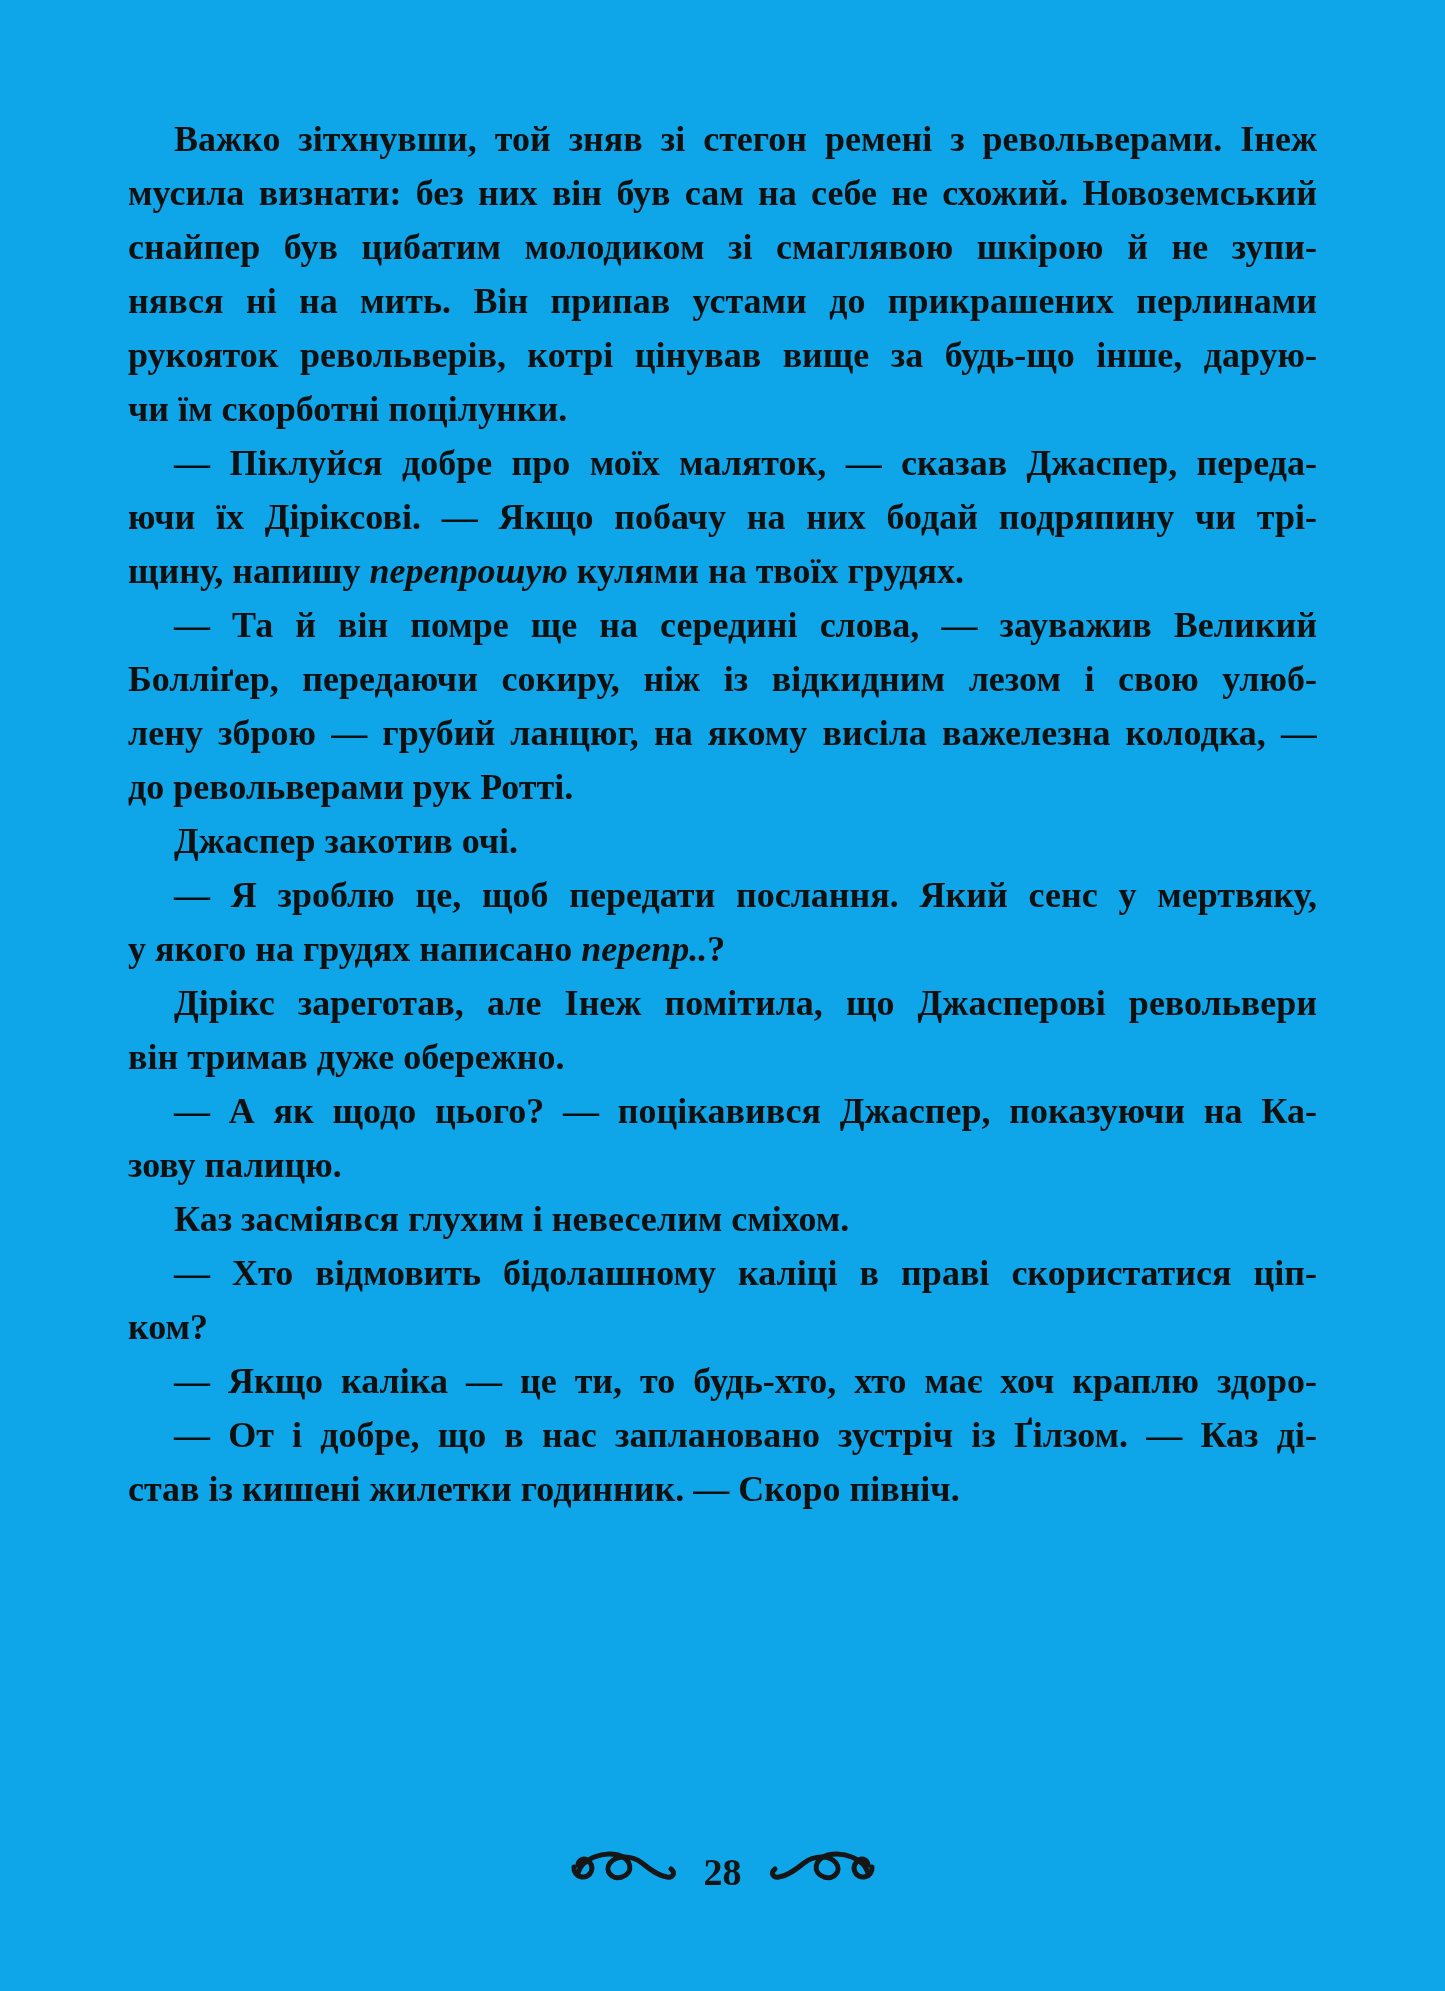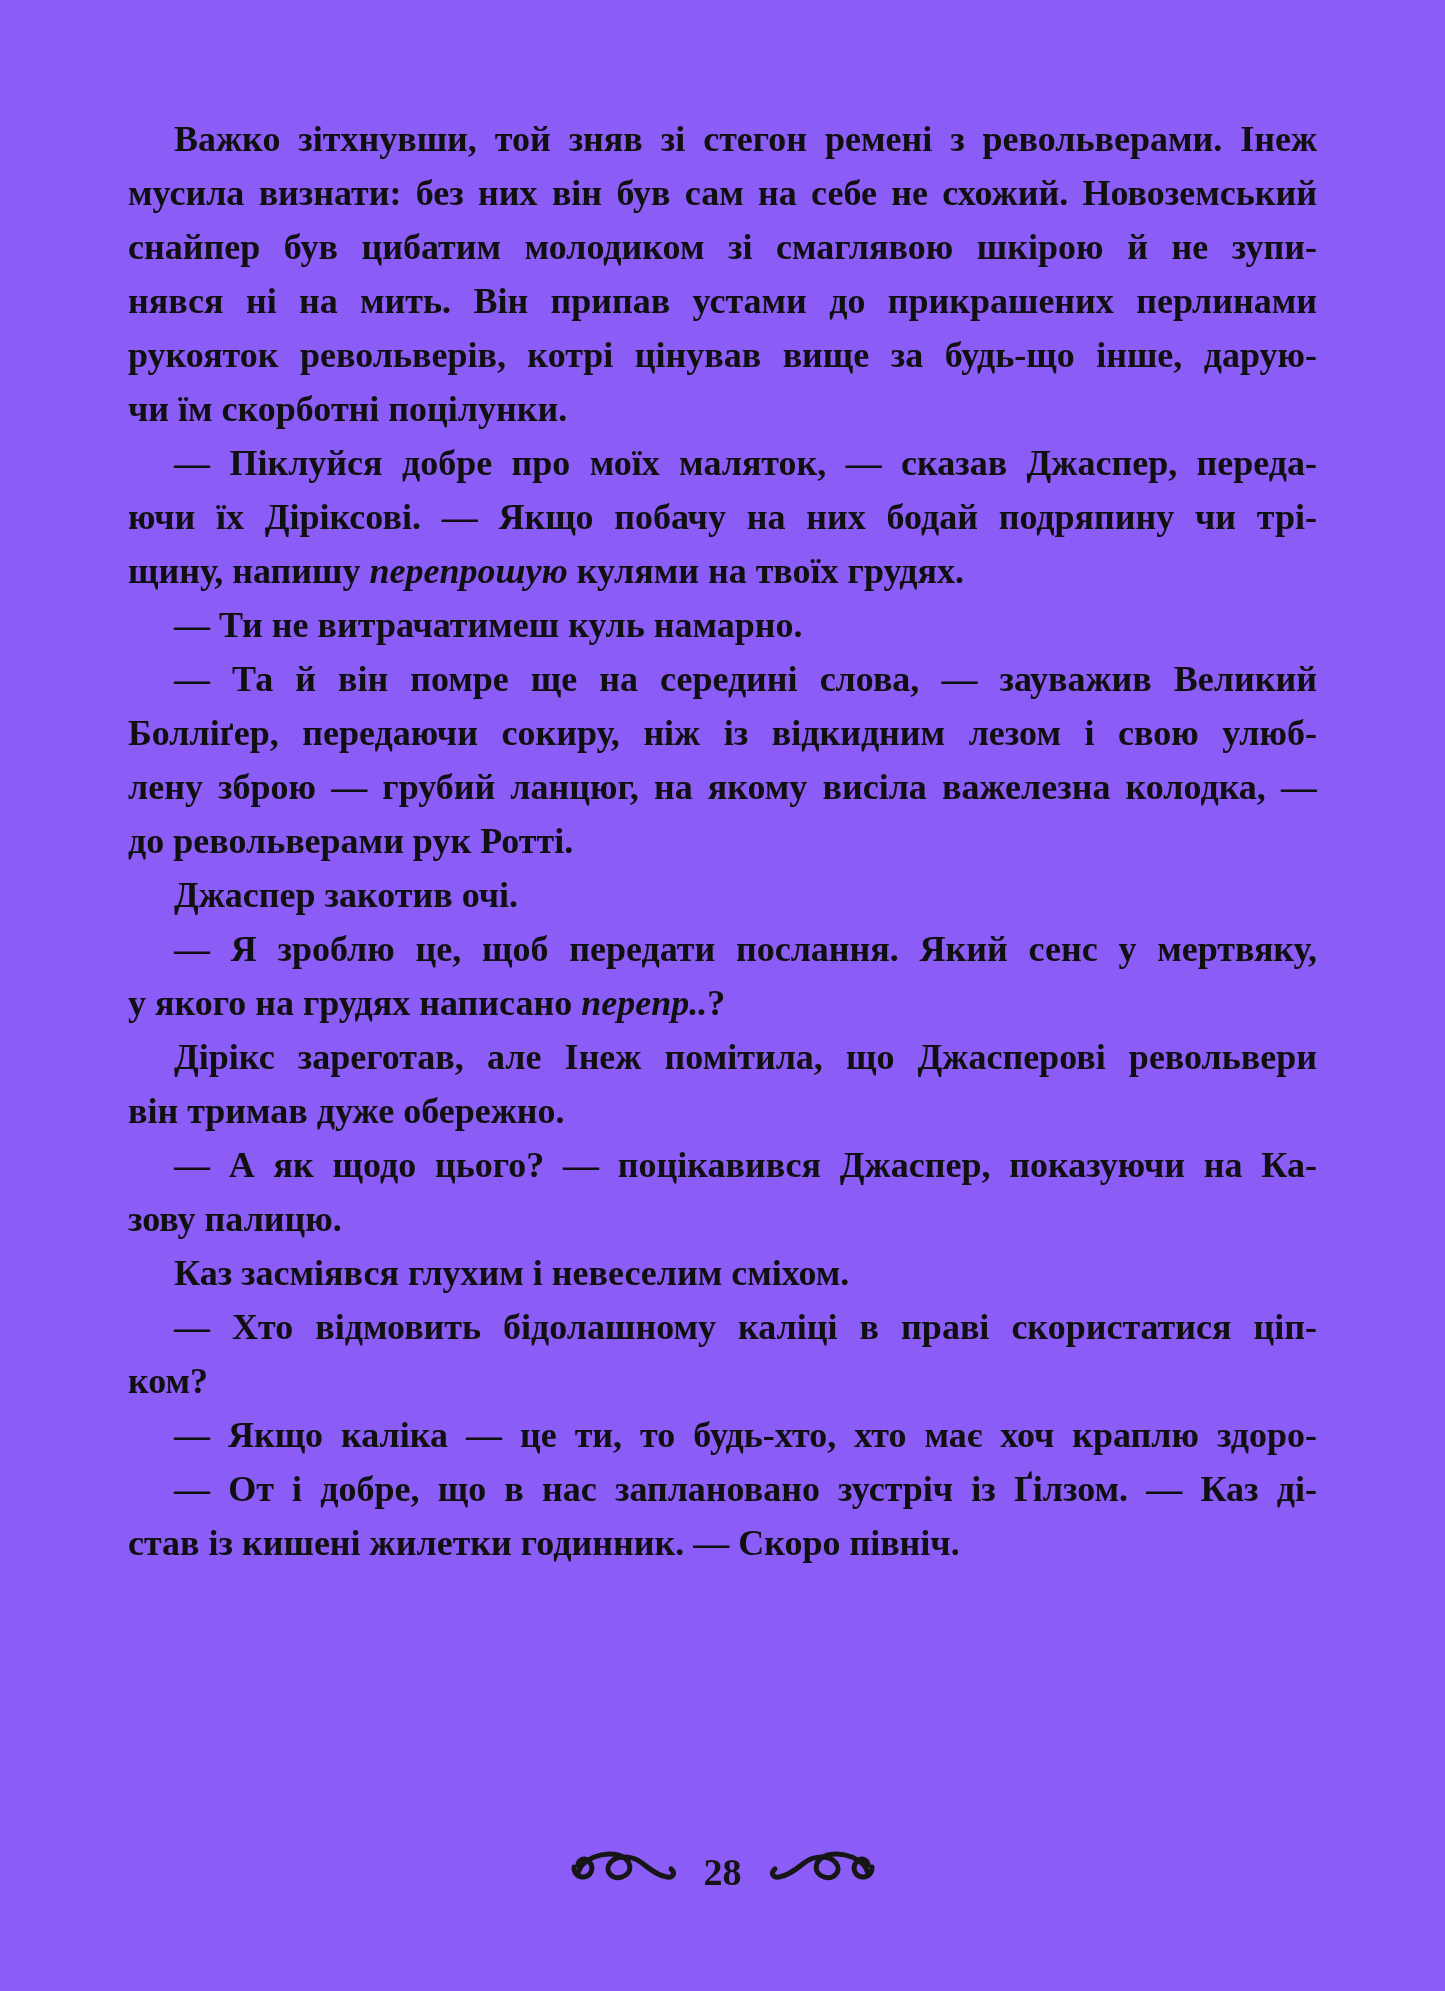--- a/index.html
+++ b/index.html
@@ -1,19 +1,19 @@
 <!DOCTYPE html>
 <html><head>
 <meta charset="utf-8">
 <style>
   html,body{margin:0;padding:0;background:#ffffff;}
   .page{
     position:relative;
     width:1445px;height:1991px;
-    background:#8b5cf6;
+    background:#0ea5e9;
     font-family:"Liberation Serif", serif;
     color:#101010;
     overflow:hidden;
   }
   .text-block{
     position:absolute;
     left:128px;top:112px;width:1189px;
     font-size:36px;
     font-weight:700;
     line-height:54px;
@@ -57,23 +57,20 @@
         <div class="line"><span>нявся ні на мить. Він припав устами до прикрашених перлинами</span></div>
         <div class="line"><span>рукояток револьверів, котрі цінував вище за будь-що інше, дарую-</span></div>
         <div class="line last"><span>чи їм скорботні поцілунки.</span></div>
       </div>
       <div class="para">
         <div class="line first"><span>— Піклуйся добре про моїх маляток, — сказав Джаспер, переда-</span></div>
         <div class="line"><span>ючи їх Діріксові. — Якщо побачу на них бодай подряпину чи трі-</span></div>
         <div class="line last"><span>щину, напишу </span><span class="it">перепрошую</span><span> кулями на твоїх грудях.</span></div>
       </div>
       <div class="para">
-        <div class="line first last"><span>— Ти не витрачатимеш куль намарно.</span></div>
-      </div>
-      <div class="para">
         <div class="line first"><span>— Та й він помре ще на середині слова, — зауважив Великий</span></div>
         <div class="line"><span>Болліґер, передаючи сокиру, ніж із відкидним лезом і свою улюб-</span></div>
         <div class="line"><span>лену зброю — грубий ланцюг, на якому висіла важелезна колодка, —</span></div>
         <div class="line last"><span>до револьверами рук Ротті.</span></div>
       </div>
       <div class="para">
         <div class="line first last"><span>Джаспер закотив очі.</span></div>
       </div>
       <div class="para">
         <div class="line first"><span>— Я зроблю це, щоб передати послання. Який сенс у мертвяку,</span></div>

